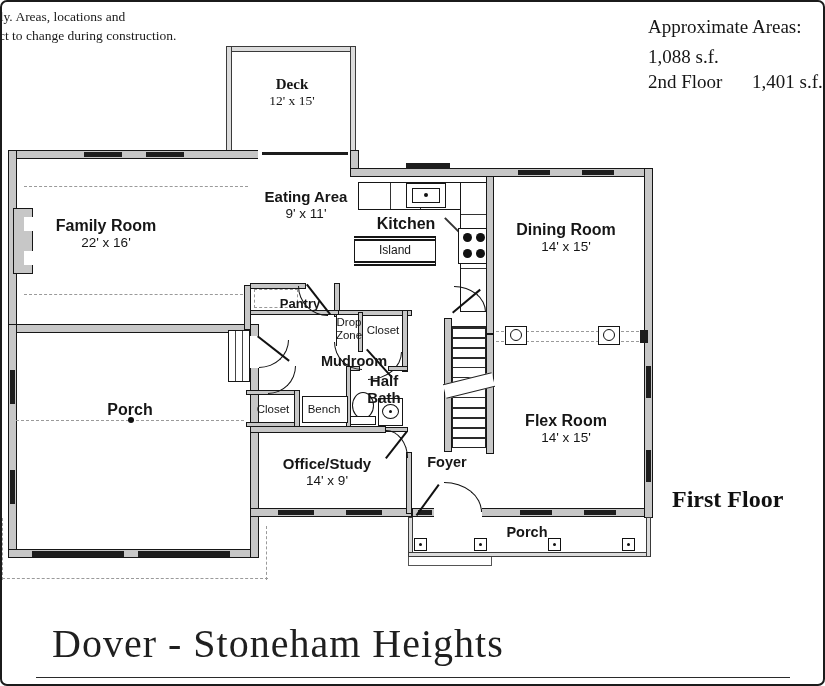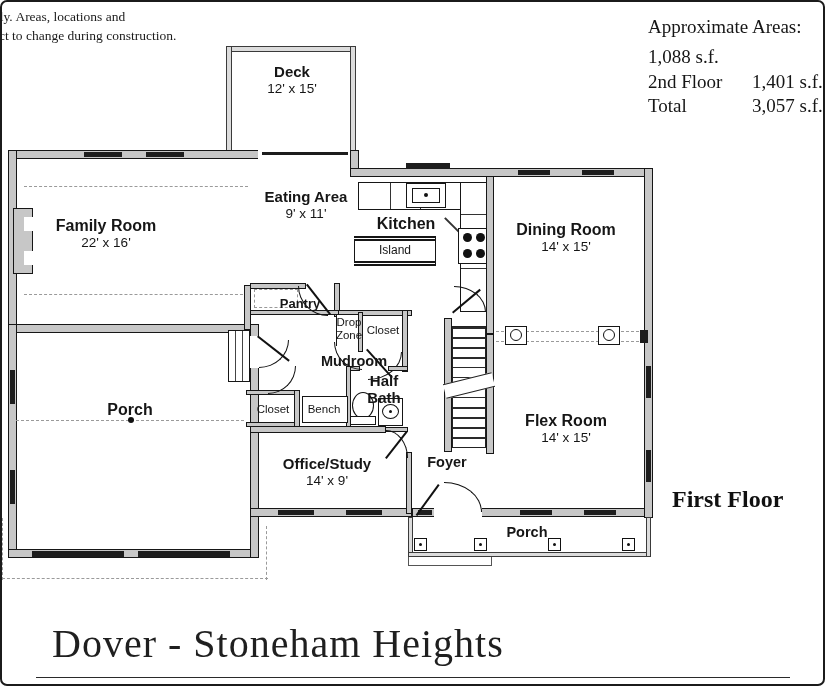--- a/index.html
+++ b/index.html
@@ -53,24 +53,20 @@
 
   <div id="areas">
     <div class="t">Approximate Areas:</div>
     <div class="row">
       <span class="av">1,088 s.f.</span>
     </div>
     <div class="row">
       <span class="al">2nd Floor</span>
       <span class="av">1,401 s.f.</span>
     </div>
-    <div class="row">
-      <span class="al">Total</span>
-      <span class="av">3,057 s.f.</span>
-    </div>
   </div>
 
   <div class="abs" id="plan" style="left:0;top:0;width:825px;height:686px;">
 
     <div class="thin" style="left:226px;top:46px;width:130px;height:6px;"></div>
     <div class="thin" style="left:226px;top:46px;width:6px;height:110px;"></div>
     <div class="thin" style="left:350px;top:46px;width:6px;height:110px;"></div>
 
     <div class="wall" style="left:8px;top:150px;width:350px;height:9px;"></div>
     <div class="gap" style="left:258px;top:149px;width:92px;height:11px;"></div>
@@ -208,21 +204,21 @@
         <div class="dot" style="left:4px;top:4px;width:3px;height:3px;"></div>
       </div>
     <div class="pcol" style="left:548px;top:538px;">
         <div class="dot" style="left:4px;top:4px;width:3px;height:3px;"></div>
       </div>
     <div class="pcol" style="left:622px;top:538px;">
         <div class="dot" style="left:4px;top:4px;width:3px;height:3px;"></div>
       </div>
     <div class="abs" style="left:408px;top:557px;width:84px;height:9px;border:1px solid #555;border-top:none;"></div>
 
-    <div class="lbl" style="left:292px;top:80px;">
+    <div class="lbl" style="left:292px;top:92px;font-family:Liberation Serif, serif;">
       <div class="nm s15">Deck</div>
       <div class="dm">12' x 15'</div>
     </div>
     <div class="lbl" style="left:106px;top:234px;">
       <div class="nm s16">Family Room</div>
       <div class="dm">22' x 16'</div>
     </div>
     <div class="lbl" style="left:306px;top:205px;">
       <div class="nm s15">Eating Area</div>
       <div class="dm">9' x 11'</div>

